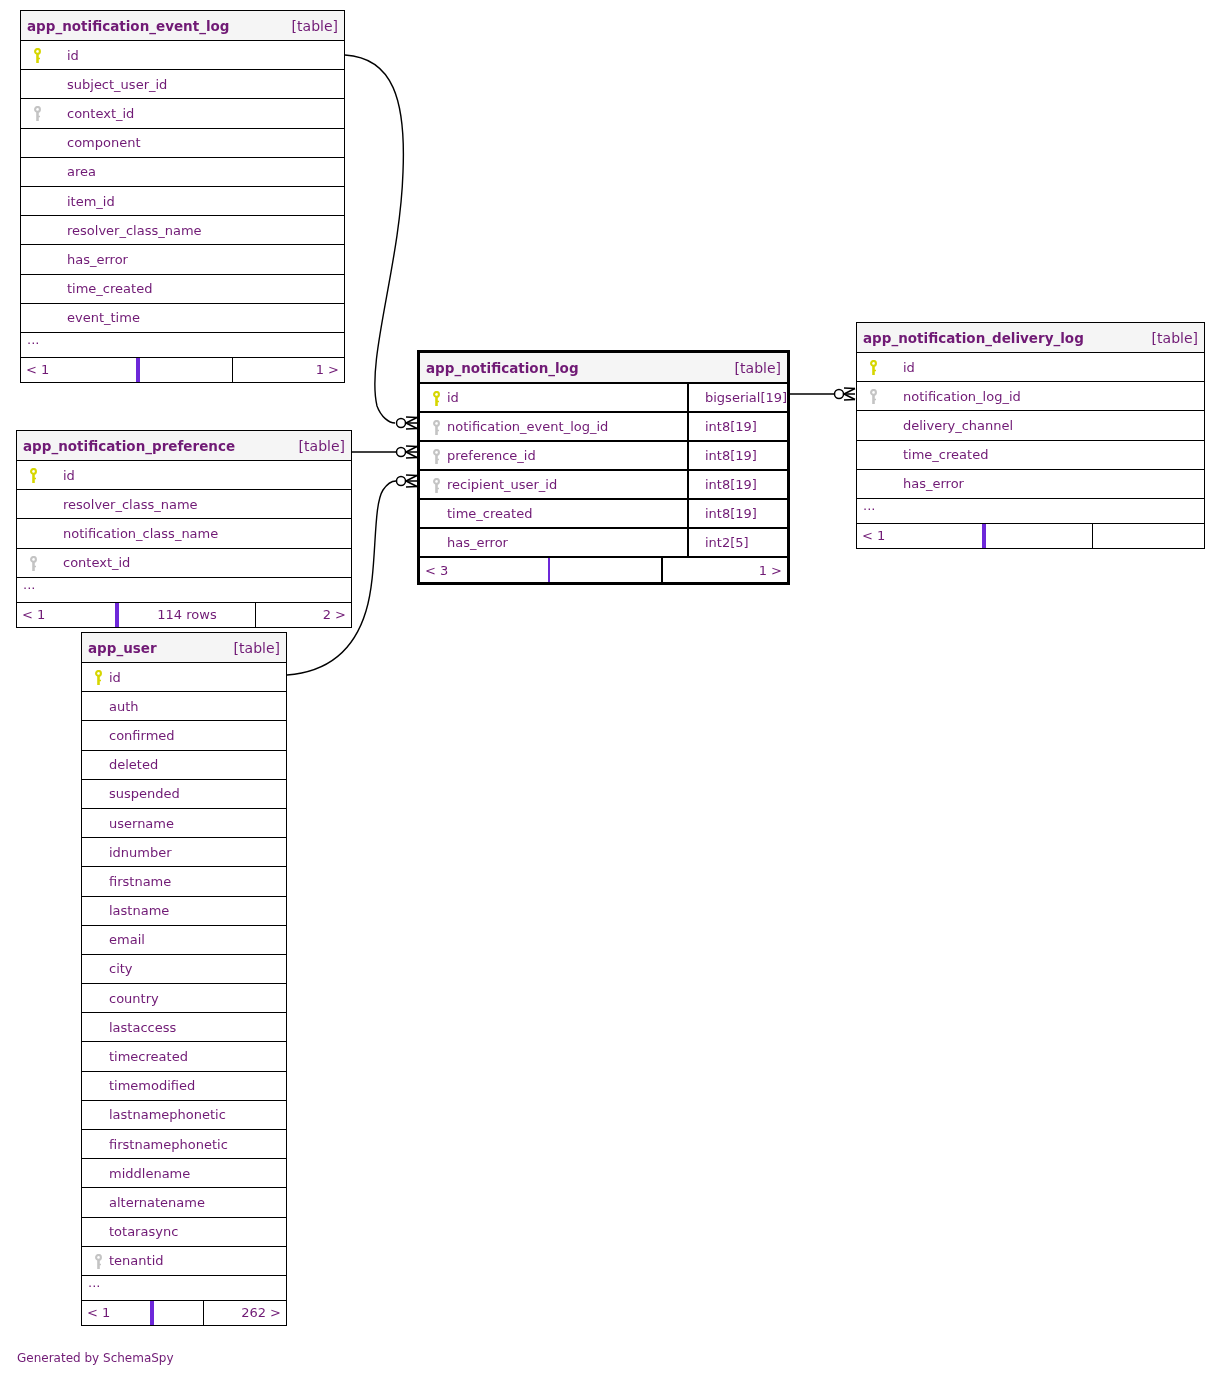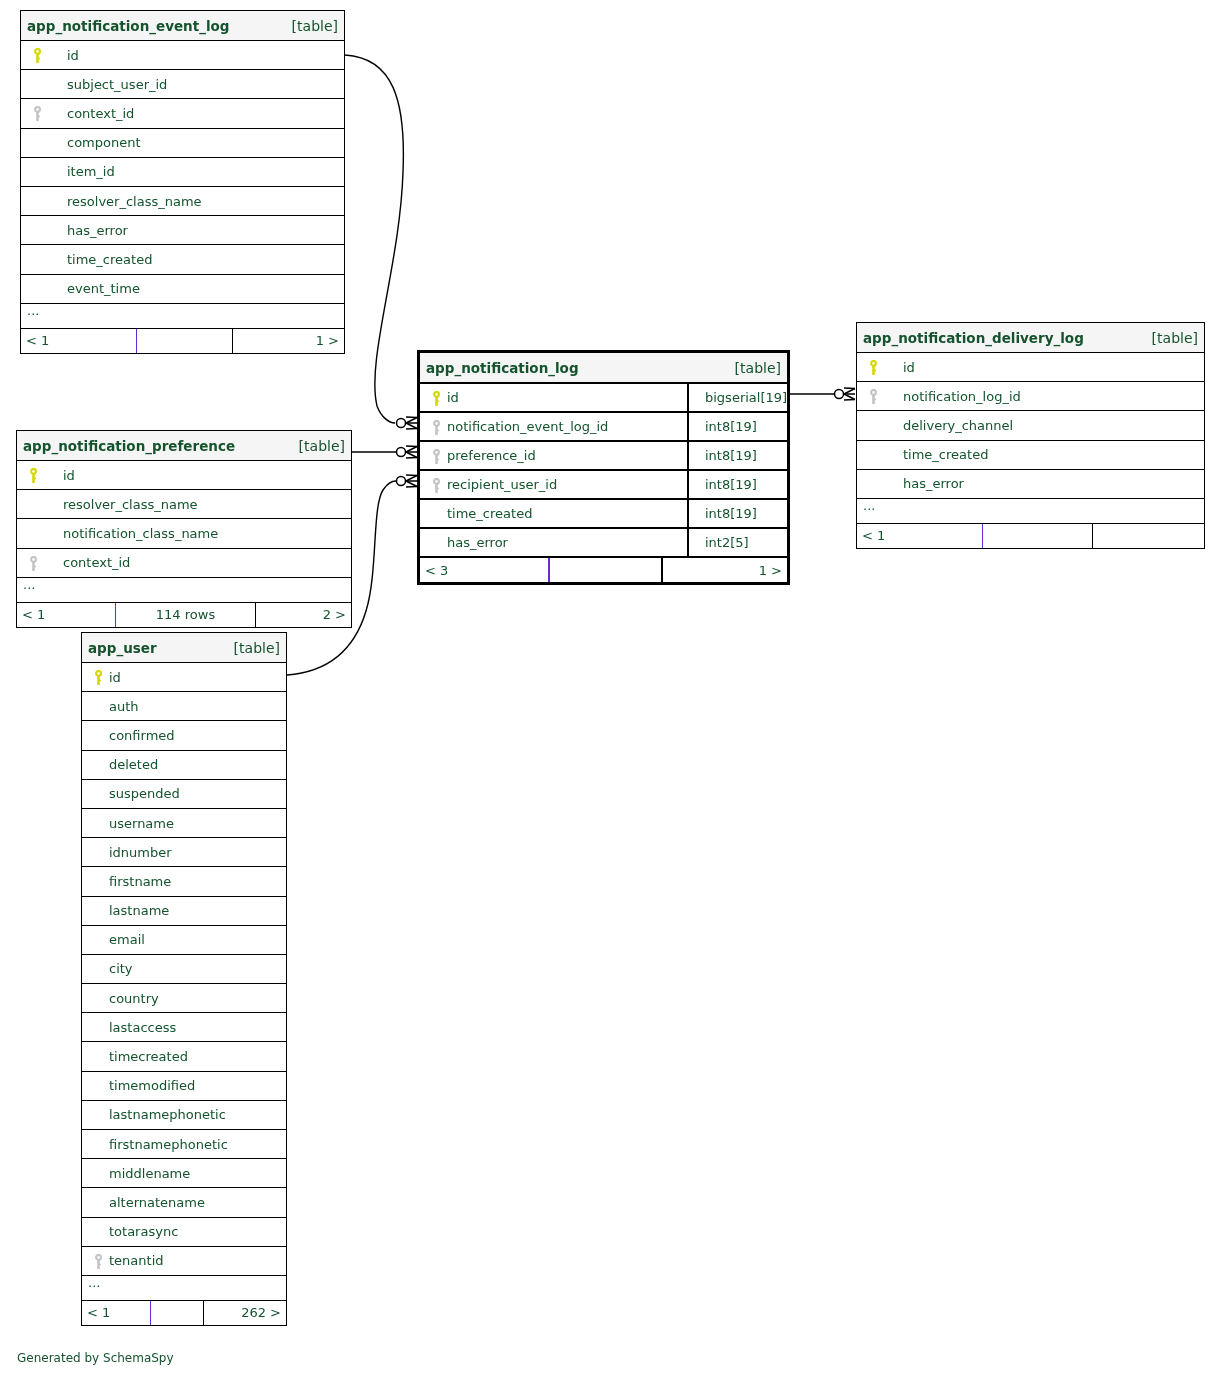--- a/index.html
+++ b/index.html
@@ -1,21 +1,21 @@
 <!DOCTYPE html>
 <html><head>
 <meta charset="utf-8">
 <style>
   html,body{margin:0;padding:0;background:#fff;}
   #canvas{
     position:relative;
     width:1220px;height:1380px;
     background:#fff;
     font-family:"DejaVu Sans","Liberation Sans",sans-serif;
-    font-size:13px;color:#14532d;
+    font-size:13px;color:#701a75;
     overflow:hidden;
   }
   #rel-svg{position:absolute;left:0;top:0;z-index:1;}
   .tbl{
     position:absolute;z-index:2;background:#fff;
     border:1.5px solid #000;box-sizing:border-box;
   }
   .tbl .hdr{
     background:#f5f5f5;
     display:flex;justify-content:space-between;align-items:center;
@@ -35,21 +35,21 @@
     margin-left:auto;box-sizing:border-box;width:100px;
     align-self:stretch;display:flex;align-items:center;
     border-left:2px solid #000;padding-left:16px;white-space:nowrap;
   }
   .dots{
     border-top:1px solid #000;height:25px;box-sizing:border-box;
     display:flex;align-items:flex-start;padding-left:6px;line-height:14px;
   }
   .tfoot{display:flex;border-top:1px solid #000;height:25px;box-sizing:border-box;}
   .tfoot .fc{box-sizing:border-box;display:flex;align-items:center;padding:0 5px;}
-  .tfoot .fc.c2{border-left:1px solid #6d28d9;justify-content:center;text-align:right;}
+  .tfoot .fc.c2{border-left:4px solid #6d28d9;justify-content:center;text-align:right;}
   .tfoot .fc.c3{border-left:1px solid #000;justify-content:flex-end;flex:1;}
   
   .focus{border-width:3px;}
   .focus .hdr{height:29px;}
   .focus .row{border-top-width:2px;height:29px;}
   .focus .tfoot{border-top-width:2px;height:26px;}
   .focus .tfoot .fc.c2,.focus .tfoot .fc.c3{border-left-width:2px;}
   #credit{position:absolute;left:17px;top:1351px;font-size:12px;z-index:2;}
 </style>
 </head>
@@ -110,20 +110,23 @@
             <circle cx="5.5" cy="3.4" r="2.4" fill="none" stroke="#c4c4c4" stroke-width="2.1"></circle>
             <line x1="5.5" y1="5.8" x2="5.5" y2="15" stroke="#c4c4c4" stroke-width="2.6"></line>
             <line x1="5.5" y1="10.5" x2="8" y2="10.5" stroke="#c4c4c4" stroke-width="1.5"></line>
           </svg>
           <span class="cname">context_id</span>
         </div>
         <div class="row">
           <span class="cname">component</span>
         </div>
         <div class="row">
+          <span class="cname">area</span>
+        </div>
+        <div class="row">
           <span class="cname">item_id</span>
         </div>
         <div class="row">
           <span class="cname">resolver_class_name</span>
         </div>
         <div class="row">
           <span class="cname">has_error</span>
         </div>
         <div class="row">
           <span class="cname">time_created</span>

